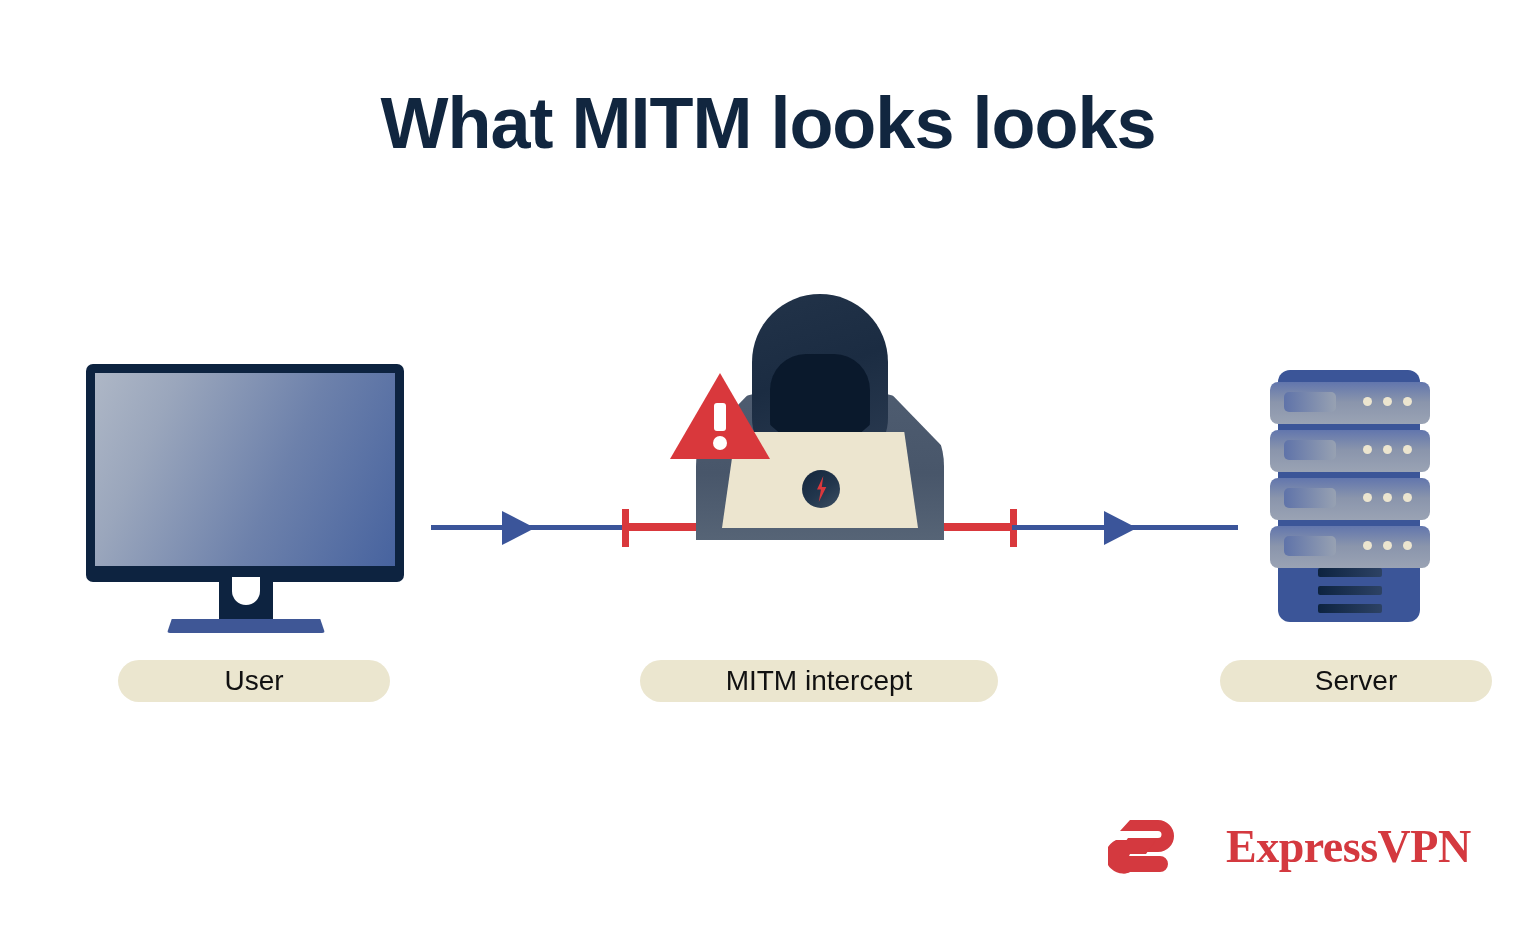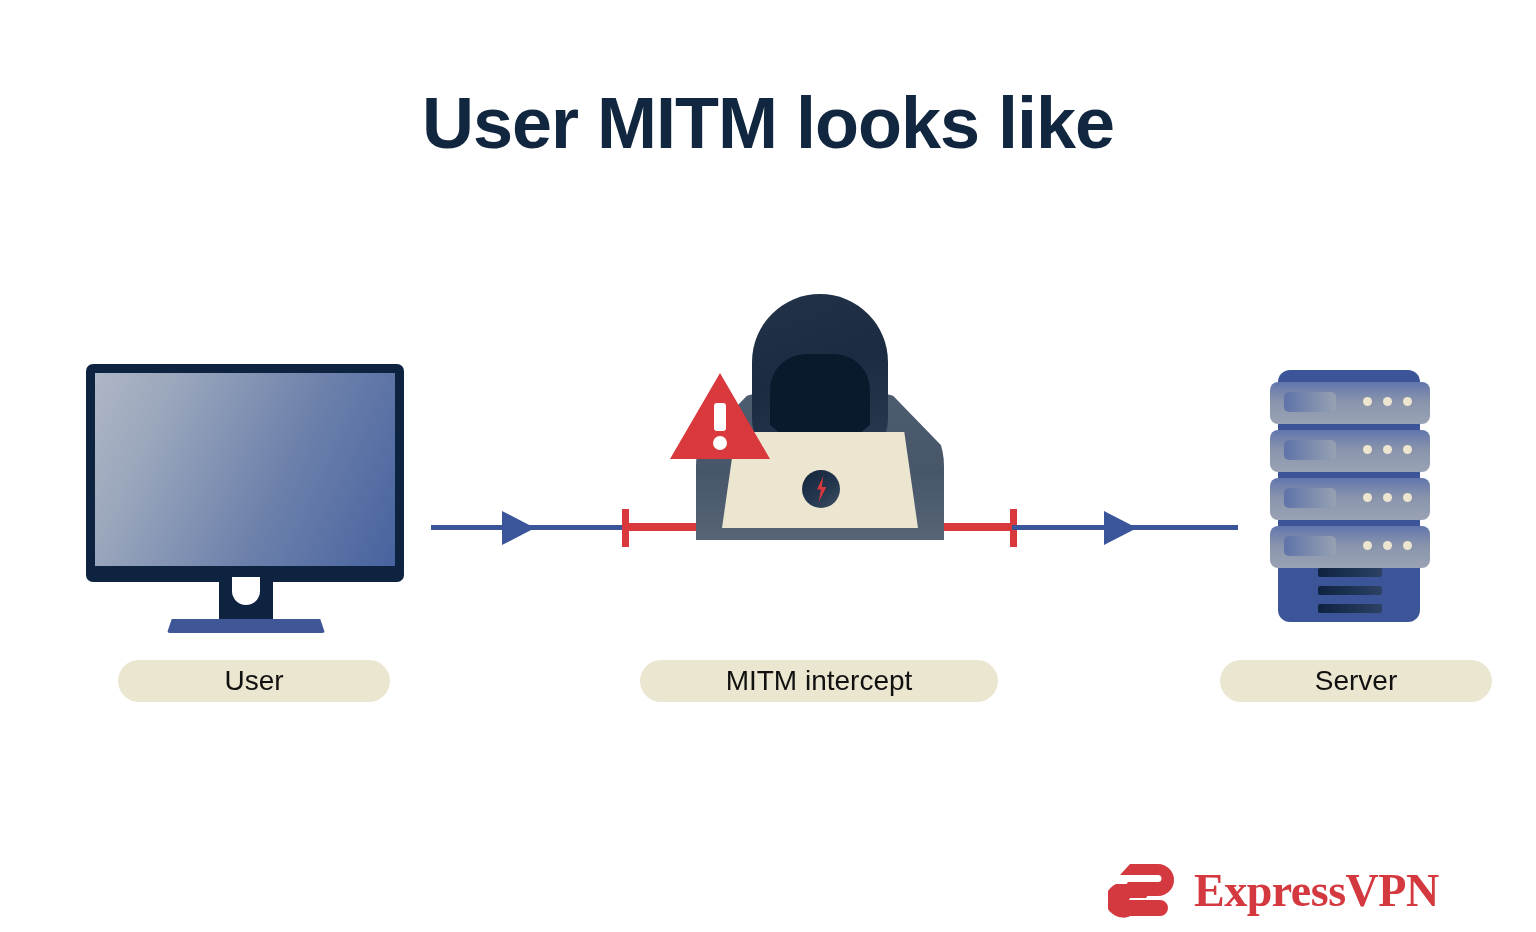--- a/index.html
+++ b/index.html
@@ -157,34 +157,34 @@
     position:absolute; height:42px; background:#ebe6cf;
     border-radius:29px; display:flex; align-items:center; justify-content:center;
     font-size:28px; color:#111111;
     font-family:"Liberation Sans", sans-serif;
   }
   .pill-user   { left:118px;  top:660px; width:272px; }
   .pill-mitm   { left:640px;  top:660px; width:358px; }
   .pill-server { left:1220px; top:660px; width:272px; }
 
   
-  .logo { position:absolute; left:1108px; top:856px; width:330px; height:68px; display:flex; align-items:center; }
+  .logo { position:absolute; left:1108px; top:812px; width:330px; height:68px; display:flex; align-items:center;gap:32px; }
   .logo-mark { width:72px; height:60px; flex:none; }
   .logo-text {
     font-family:"Liberation Serif", serif;
     font-size:46px; color:#d4393f; font-weight:bold;
     letter-spacing:-0.5px; margin-left:14px;
   }
 </style>
 </head>
 <body>
 
 <div id="stage">
 
-  <div class="title">User MITM looks like</div>
+  <div class="title">What MITM looks looks</div>
 
   <div class="monitor">
     <div class="monitor-bezel"></div>
     <div class="monitor-screen"></div>
     <div class="monitor-neck"></div>
     <div class="monitor-notch"></div>
     <div class="monitor-base"></div>
   </div>
 
   <div class="line-blue-left"></div>

